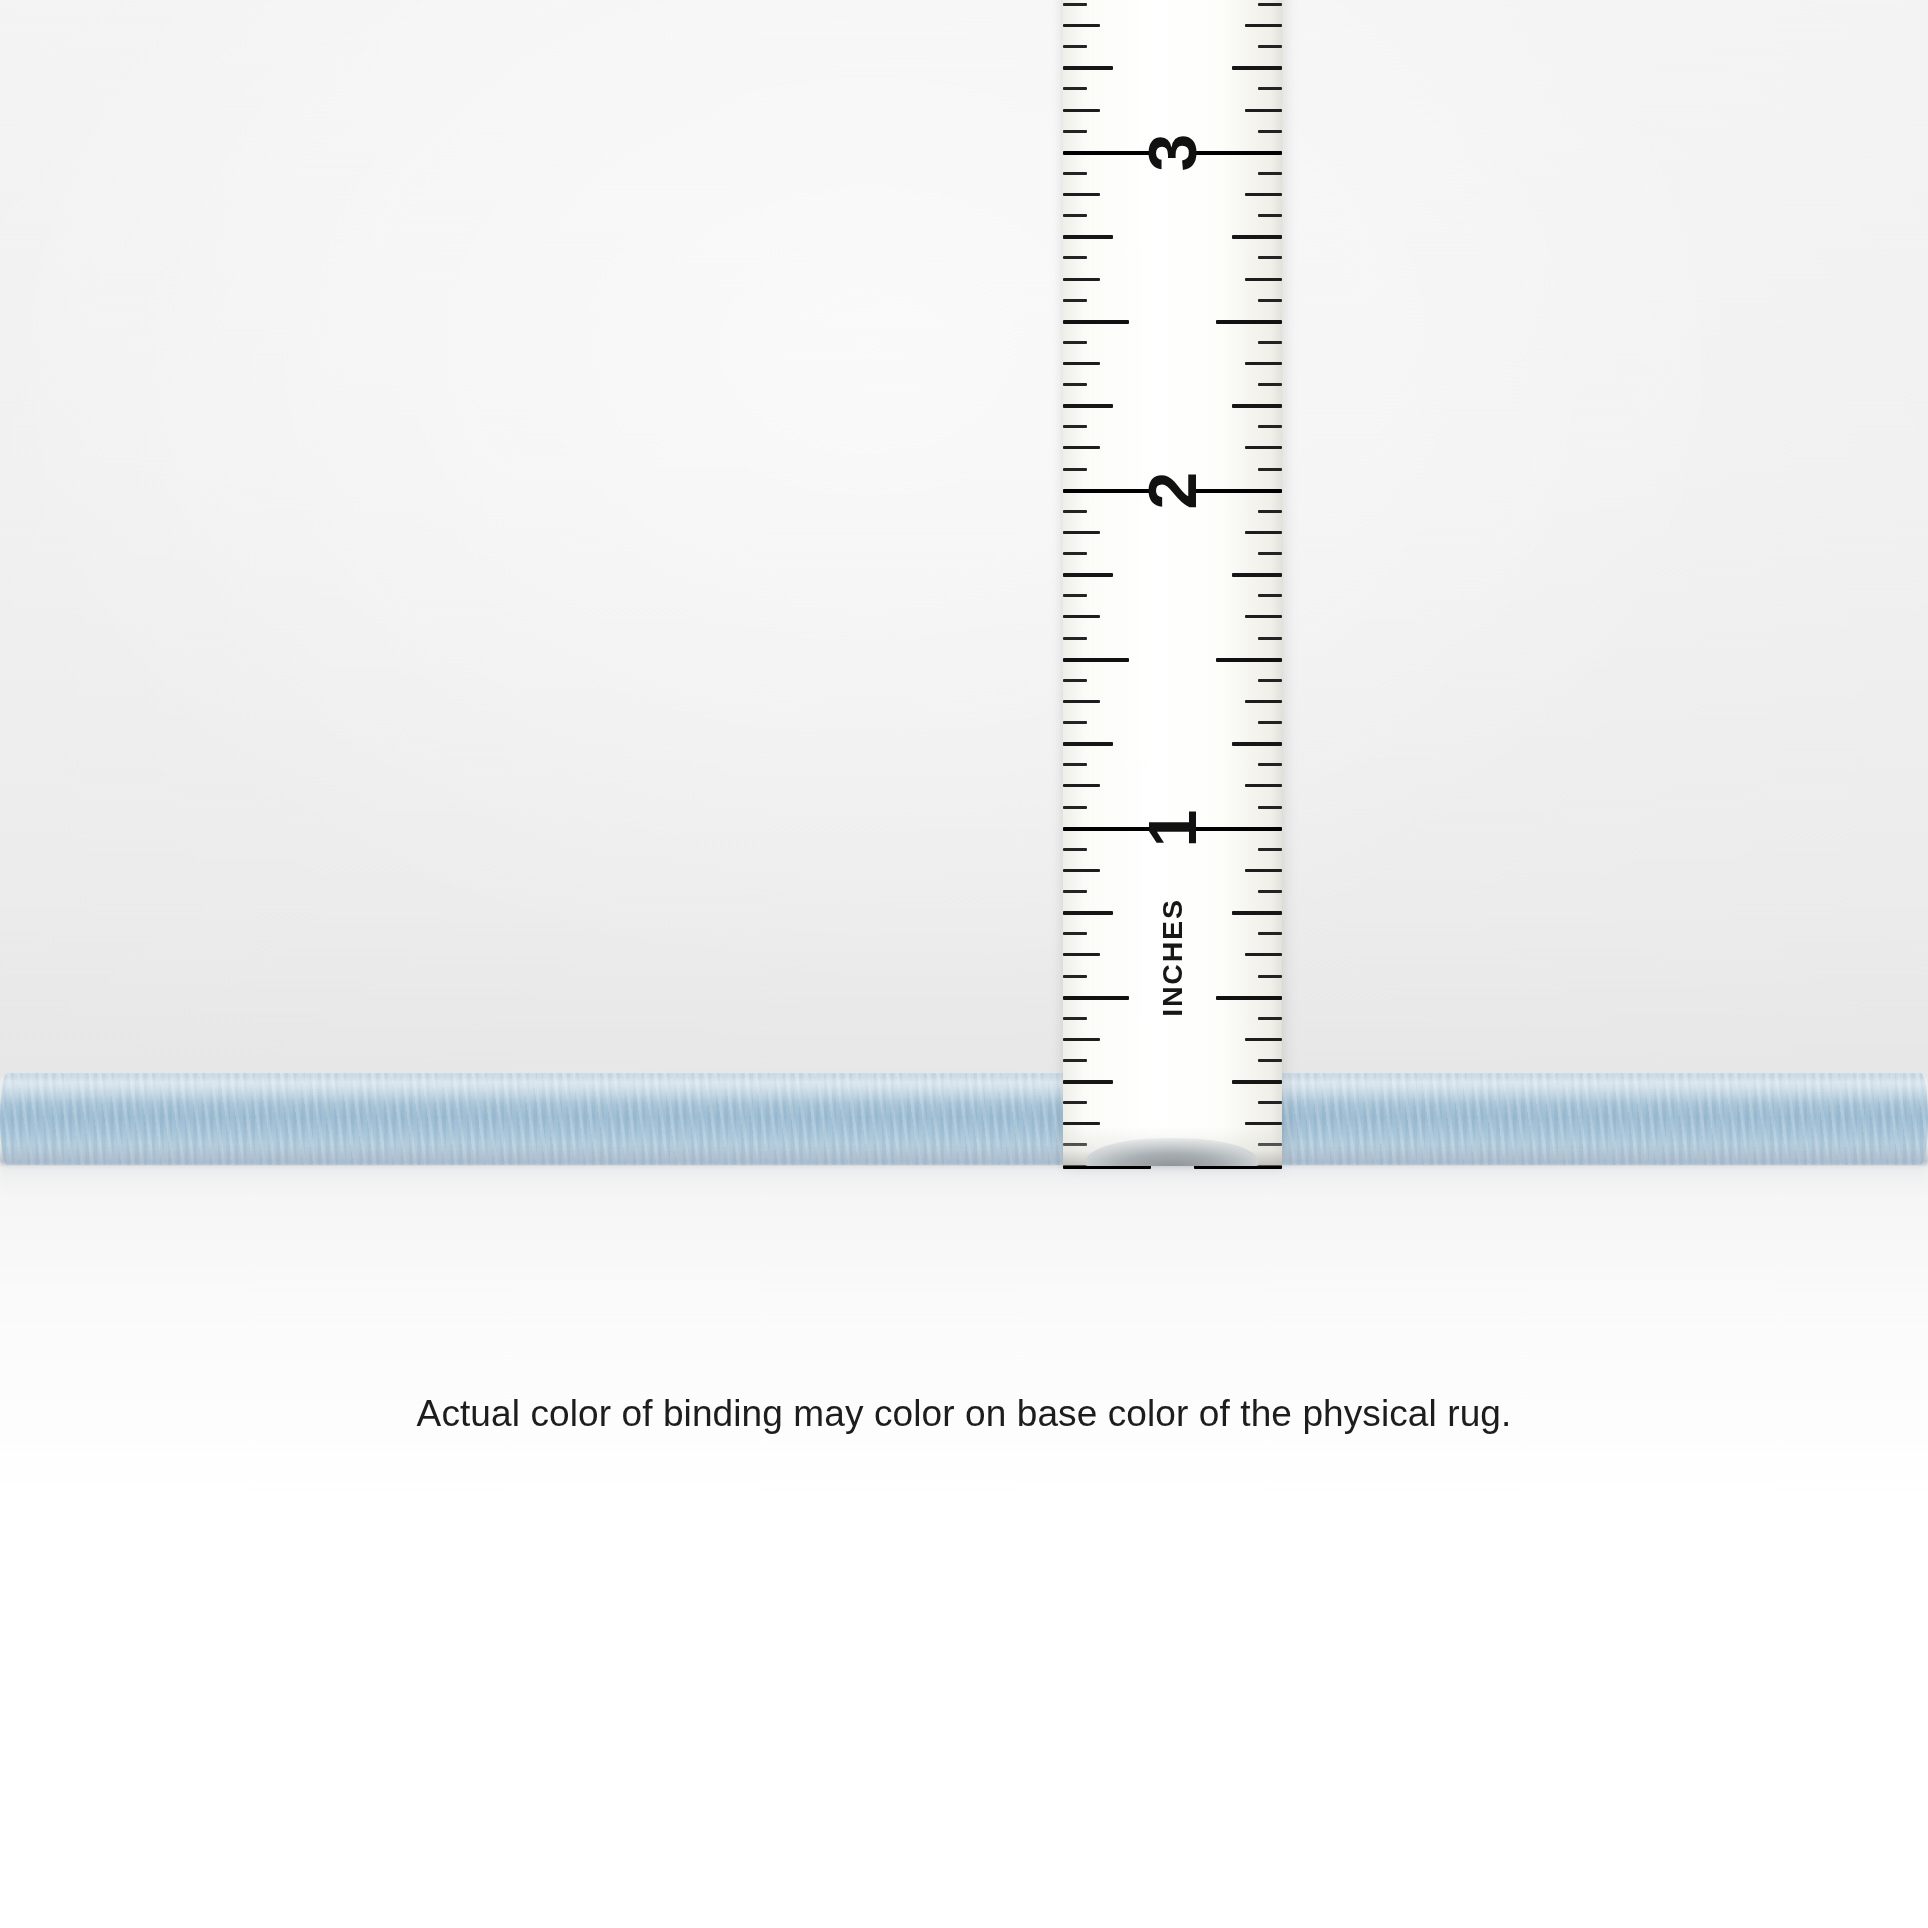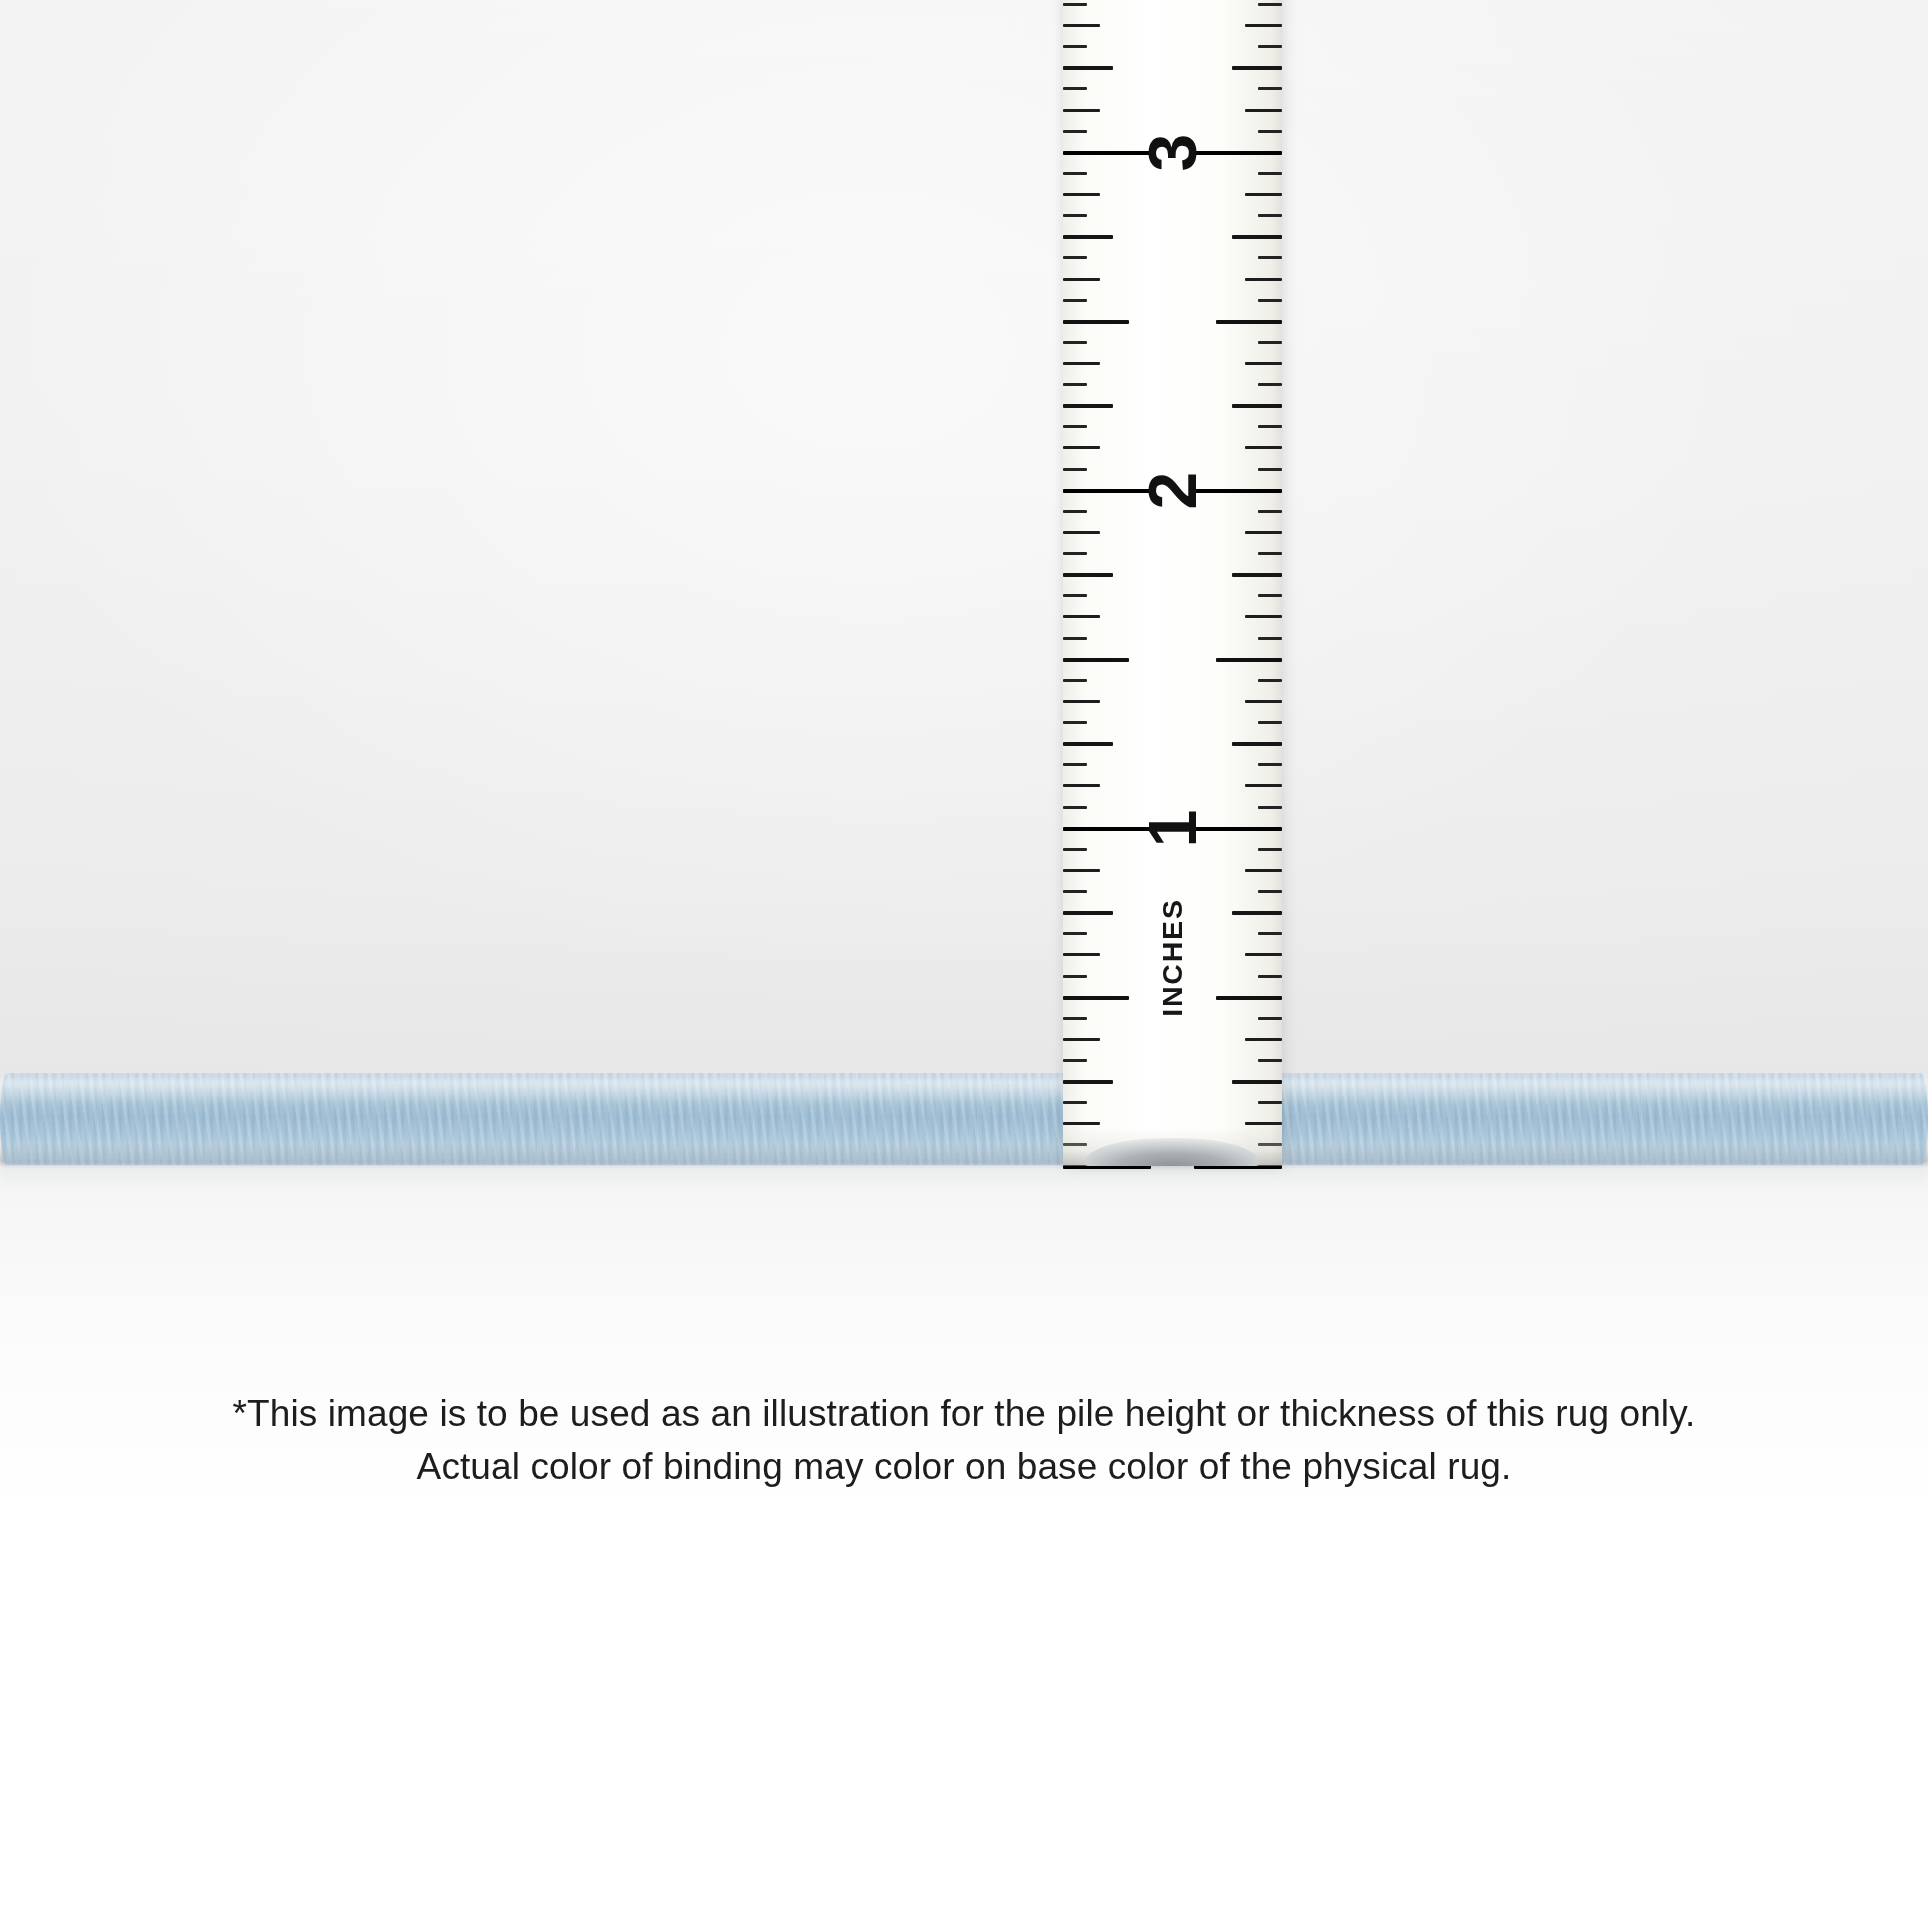--- a/index.html
+++ b/index.html
@@ -387,18 +387,17 @@
     <div class="ruler-number" id="num-2" style="top: 460px; left: 0px; width: 219px; height: 79px; line-height: 79px; text-align: center;">2</div>
     <div class="ruler-number" id="num-3" style="top: 122px; left: 0px; width: 219px; height: 79px; line-height: 79px; text-align: center;">3</div>
 
     <div class="ruler-inches-label" id="inches-label" style="top: 948px; left: 0px; width: 219px; height: 37px; line-height: 37px; text-align: center;">INCHES</div>
 
     <div class="ruler-tip"></div>
     <div class="ruler-tip-metal"></div>
   </div>
 
   <div class="caption">
-    <span class="line">*This image is to be used as an illustration for the pile height or thickness of this rug only.</span>
     <span class="line">Actual color of binding may color on base color of the physical rug.</span>
   </div>
 
 </div>
 
 
 </body></html>

